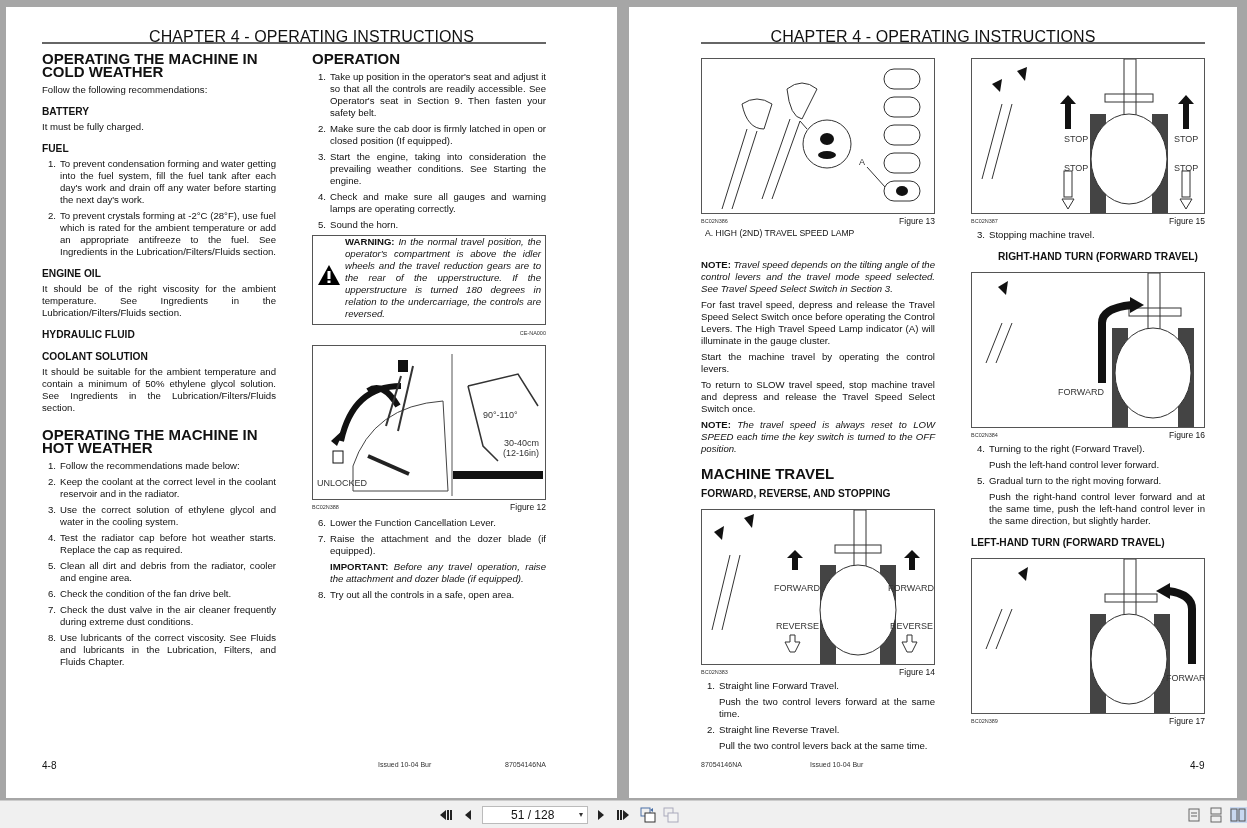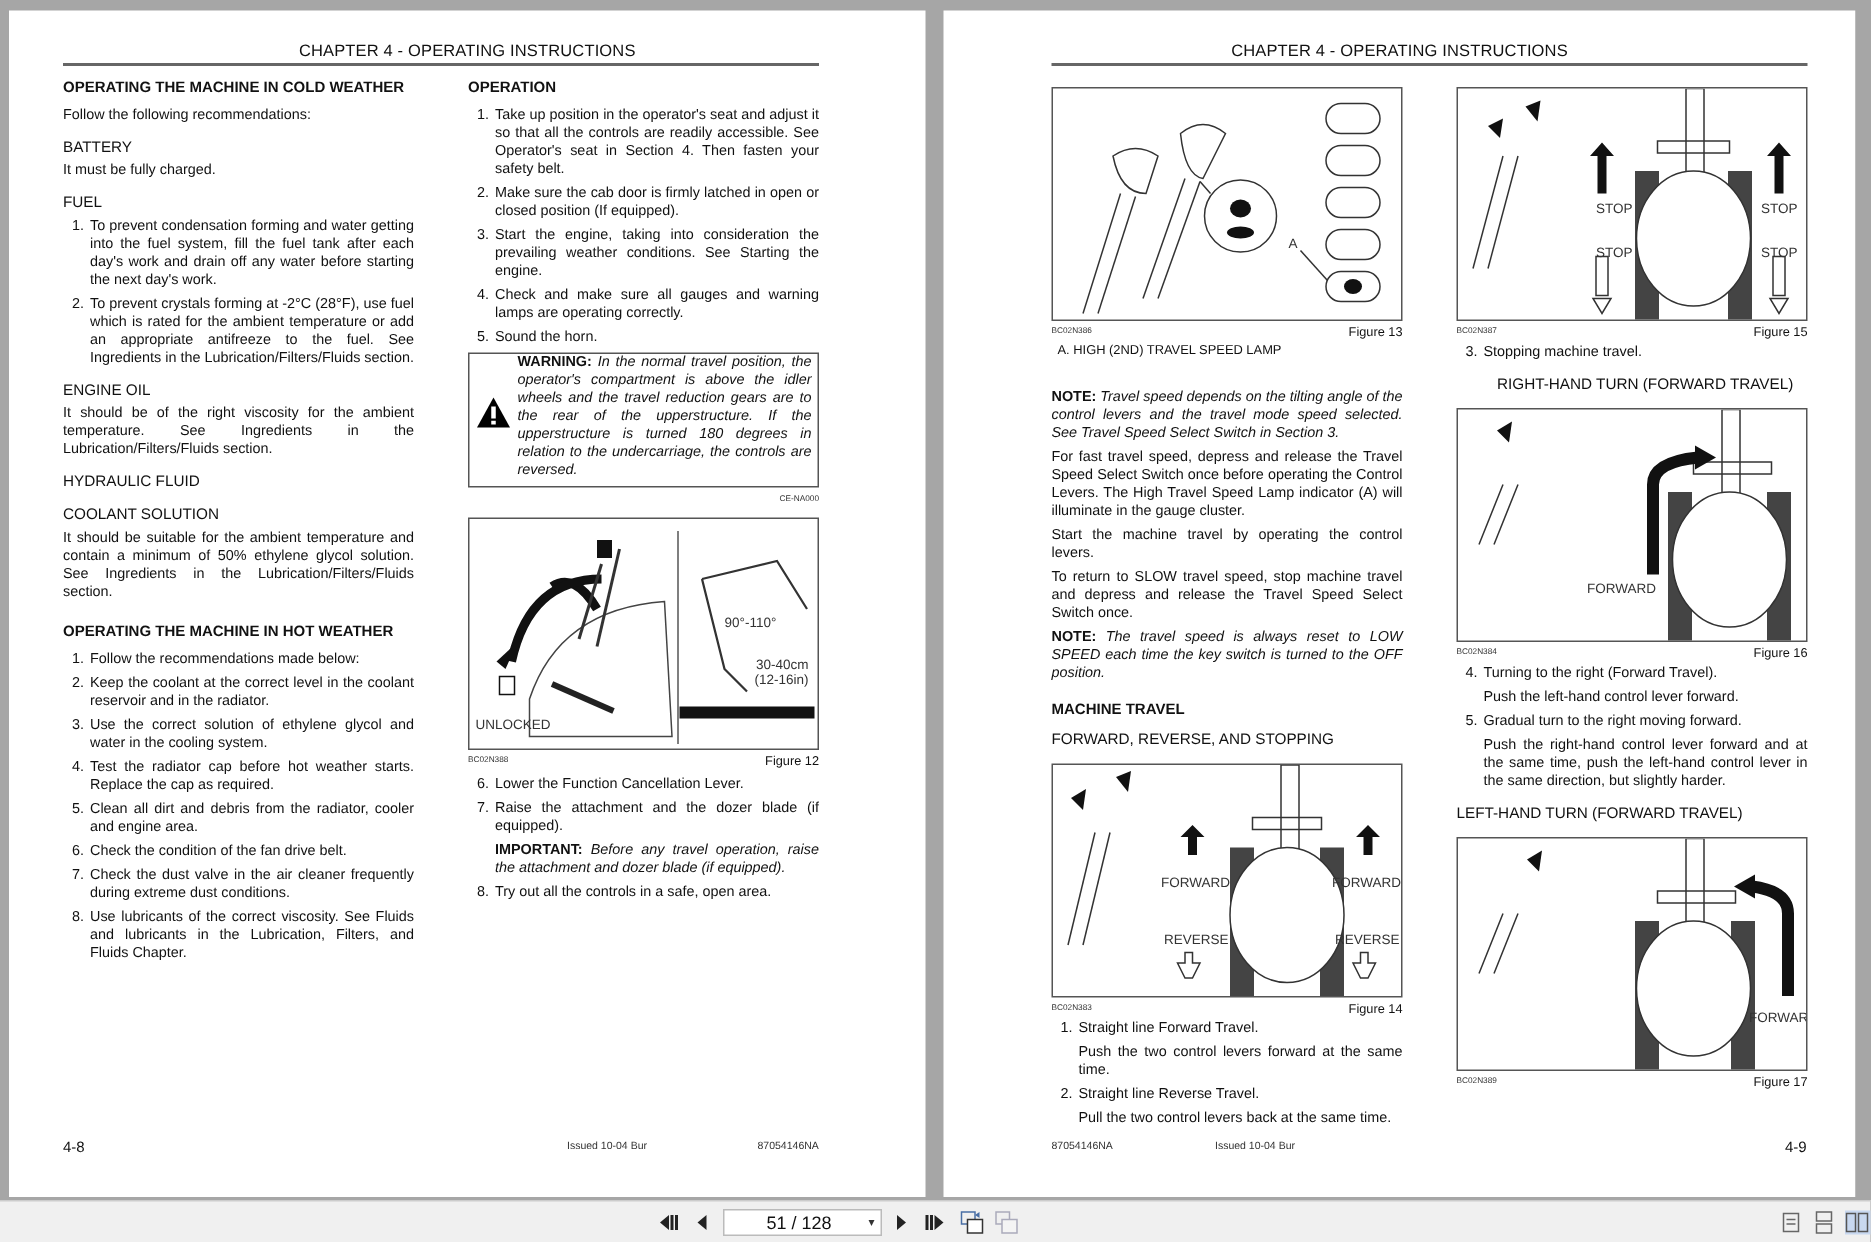--- a/index.html
+++ b/index.html
@@ -3,26 +3,26 @@
 <meta charset="utf-8">
 <style>
   * { box-sizing: border-box; margin: 0; padding: 0; }
   html, body { width: 1247px; height: 828px; overflow: hidden; background: #a6a6a6; font-family: "Liberation Sans", sans-serif; color: #111; }
   .viewer { position: absolute; left: 0; top: 0; width: 1247px; height: 800px; background: #a6a6a6; }
   .page { position: absolute; top: 7px; height: 791px; background: #fff; }
   .page.left { left: 6px; width: 611px; }
   .page.right { left: 629px; width: 608px; }
   .vscroll { position: absolute; right: 0; top: 0; width: 10px; height: 800px; background: #a6a6a6; }
 
-  .run-head { position: absolute; top: 21px; font-size: 11px; text-align: center; letter-spacing: 0.1px; }
+  .run-head { position: absolute; top: 21px; font-size: 16px; text-align: center; letter-spacing: 0.1px; }
   .run-rule { position: absolute; top: 35px; height: 2px; background: #666; }
   .col { position: absolute; font-size: 9.6px; line-height: 12px; }
   .col p { text-align: justify; margin-bottom: 4px; }
-  .h1 { font-weight: bold; font-size: 10px; line-height: 13px; margin-bottom: 6px; }
-  .h2 { font-weight: normal; font-size: 10.2px; margin: 10px 0 3px; }
+  .h1 { font-weight: bold; font-size: 15px; line-height: 13px; margin-bottom: 6px; }
+  .h2 { font-weight: bold; font-size: 10.2px; margin: 10px 0 3px; }
   ol.list { list-style: none; padding-left: 18px; }
   ol.list li { position: relative; text-align: justify; margin-bottom: 4px; }
   ol.list li .num { position: absolute; left: -12px; }
   .indent { padding-left: 18px; text-align: justify; margin-bottom: 4px; }
   .note b { font-weight: bold; font-style: normal; }
   .note i { font-style: italic; }
   .warning { border: 1.5px solid #555; position: relative; padding: 0 4px 4px 32px; text-align: justify; font-size: 9.6px; line-height: 12px; }
   .warning .tri { position: absolute; left: 4px; top: 28px; width: 24px; height: 22px; }
   .warn-code { font-size: 5.5px; text-align: right; margin: 2px 0 6px; color: #333; }
   .figure { border: 1px solid #555; position: relative; background: #fff; overflow: hidden; }
@@ -70,21 +70,21 @@
         <li><span class="num">5.</span><span>Clean all dirt and debris from the radiator, cooler and engine area.</span></li>
         <li><span class="num">6.</span><span>Check the condition of the fan drive belt.</span></li>
         <li><span class="num">7.</span><span>Check the dust valve in the air cleaner frequently during extreme dust conditions.</span></li>
         <li><span class="num">8.</span><span>Use lubricants of the correct viscosity. See Fluids and lubricants in the Lubrication, Filters, and Fluids Chapter.</span></li>
       </ol>
     </div>
 
     <div class="col" style="left:306px;top:45px;width:234px;">
       <div class="h1">OPERATION</div>
       <ol class="list">
-        <li><span class="num">1.</span><span>Take up position in the operator's seat and adjust it so that all the controls are readily accessible. See Operator's seat in Section 4. Then fasten your safety belt.</span></li>
+        <li><span class="num">1.</span><span>Take up position in the operator's seat and adjust it so that all the controls are readily accessible. See Operator's seat in Section 9. Then fasten your safety belt.</span></li>
         <li><span class="num">2.</span><span>Make sure the cab door is firmly latched in open or closed position (If equipped).</span></li>
         <li><span class="num">3.</span><span>Start the engine, taking into consideration the prevailing weather conditions. See Starting the engine.</span></li>
         <li><span class="num">4.</span><span>Check and make sure all gauges and warning lamps are operating correctly.</span></li>
         <li><span class="num">5.</span><span>Sound the horn.</span></li>
       </ol>
       <div class="warning note">
         <svg class="tri" viewBox="0 0 24 22">
           <polygon points="12,1 23,21 1,21" fill="#000"></polygon>
           <rect x="10.5" y="7" width="3" height="8" fill="#fff"></rect>
           <rect x="10.5" y="16.5" width="3" height="2.5" fill="#fff"></rect>

